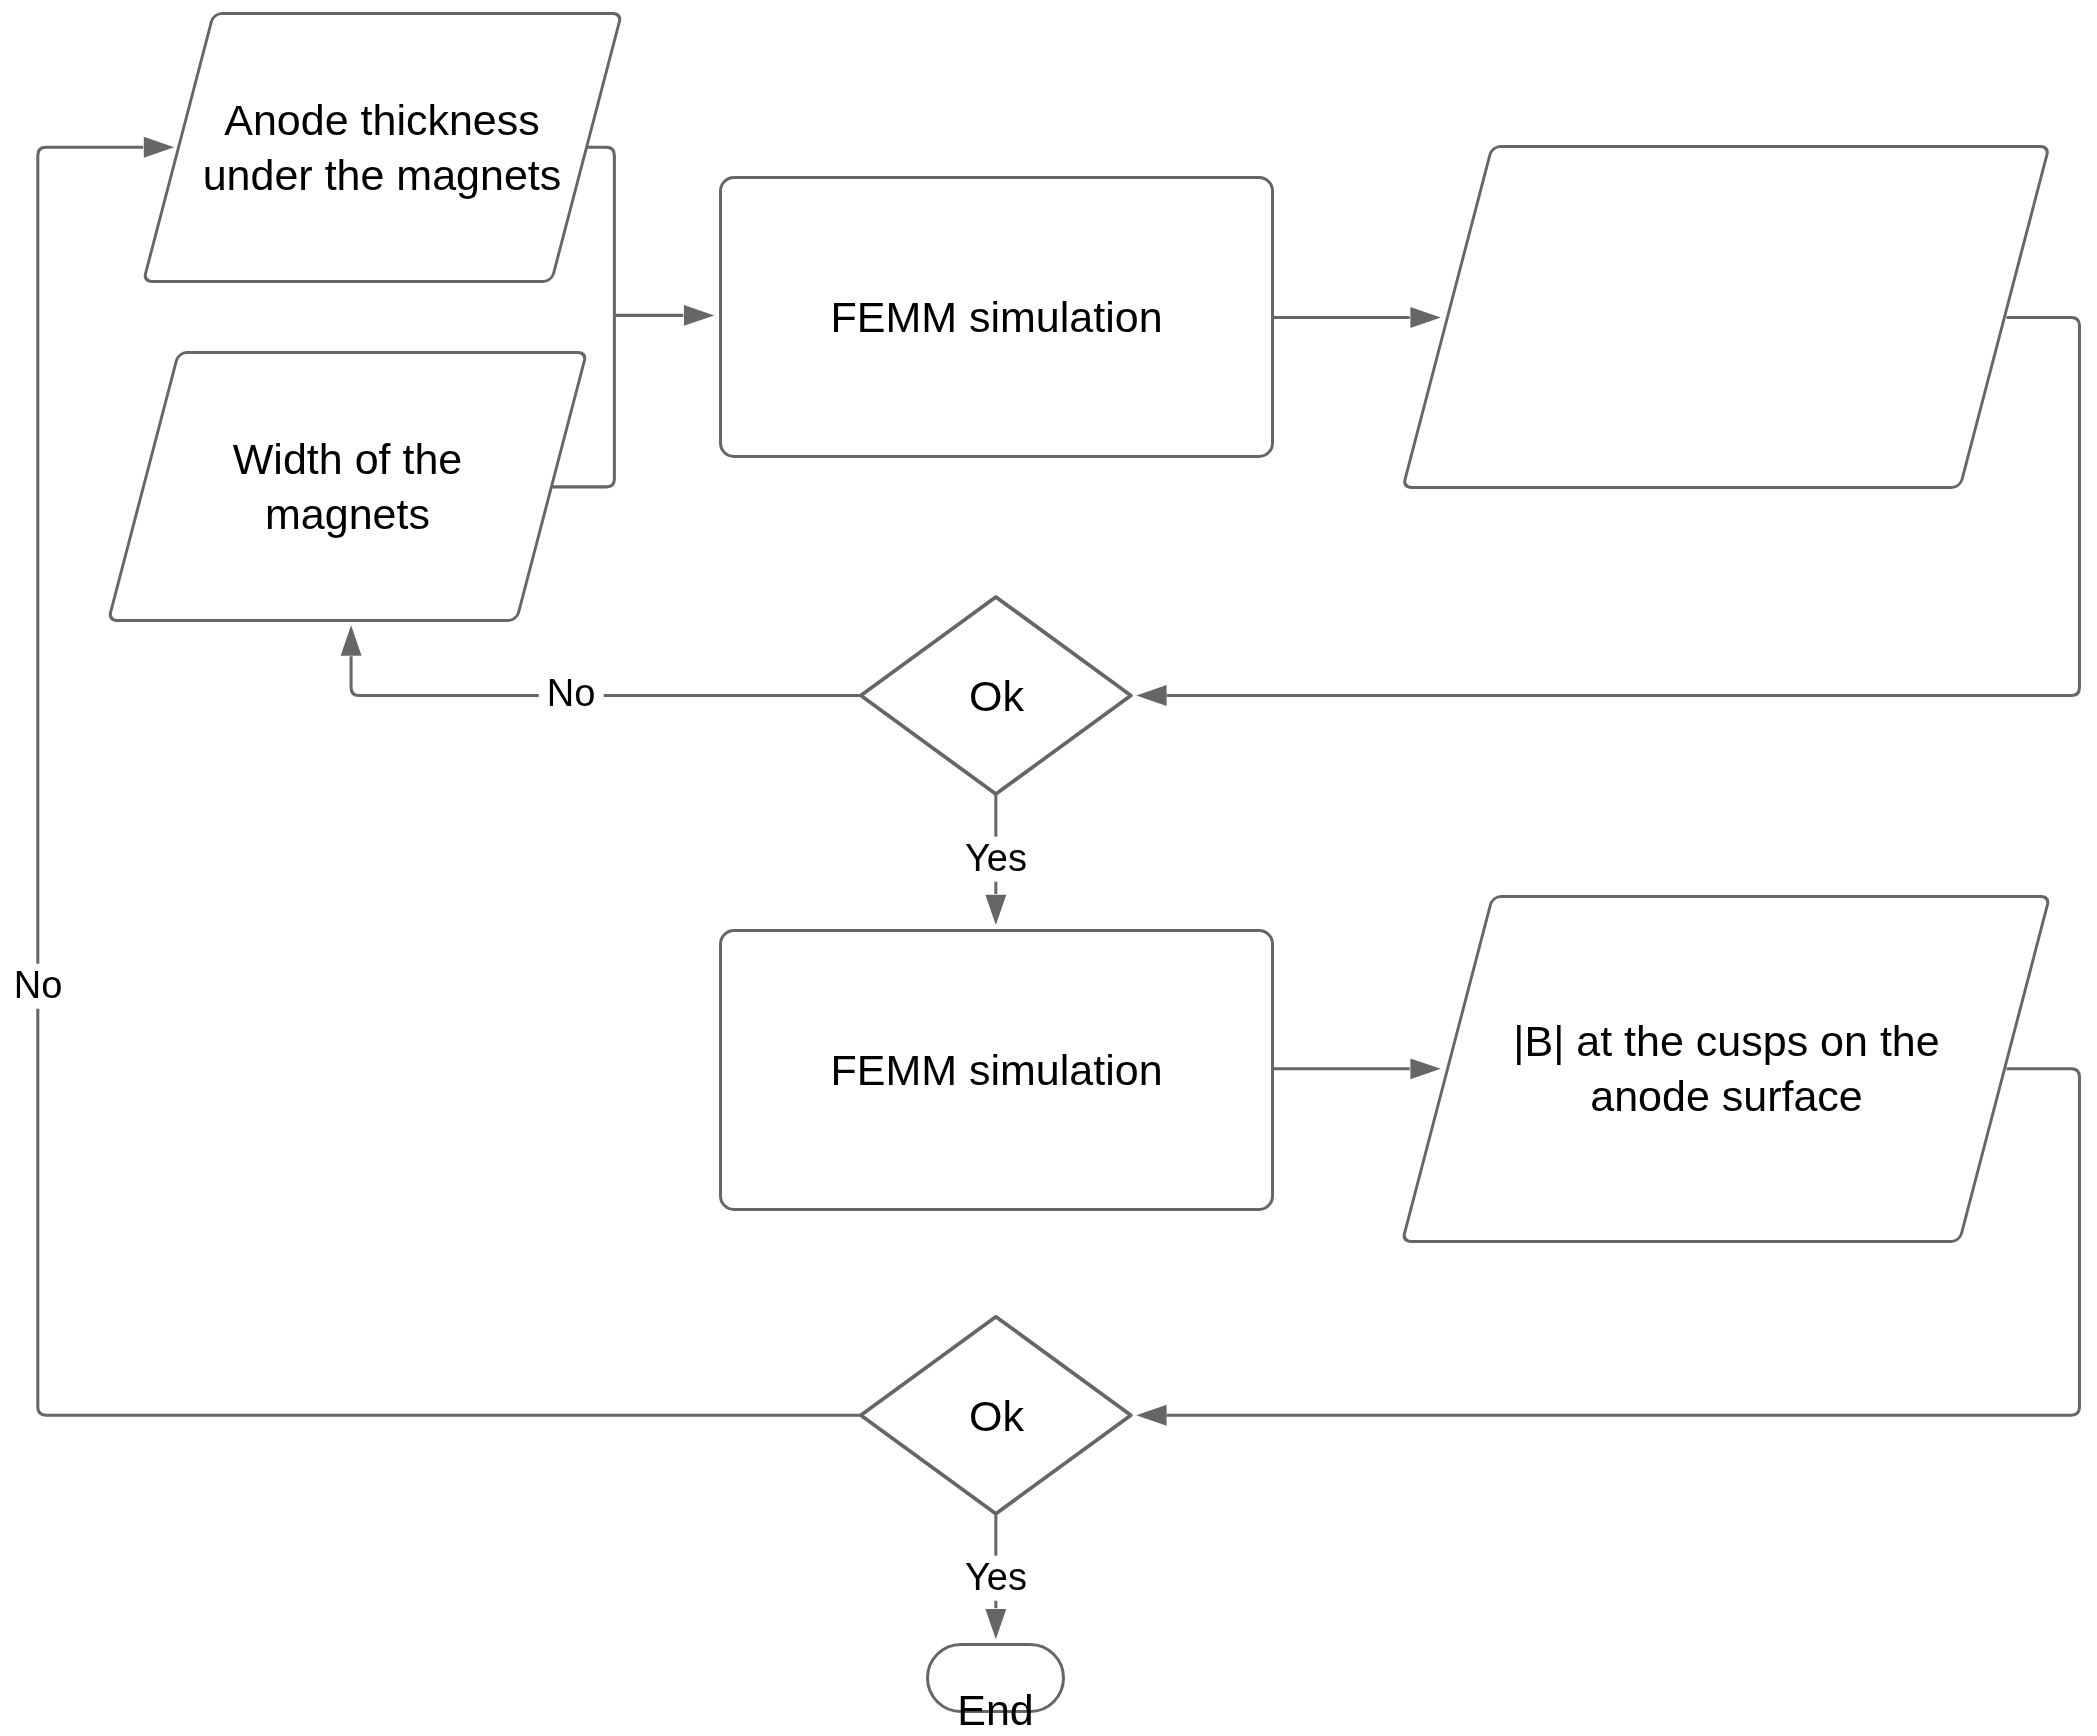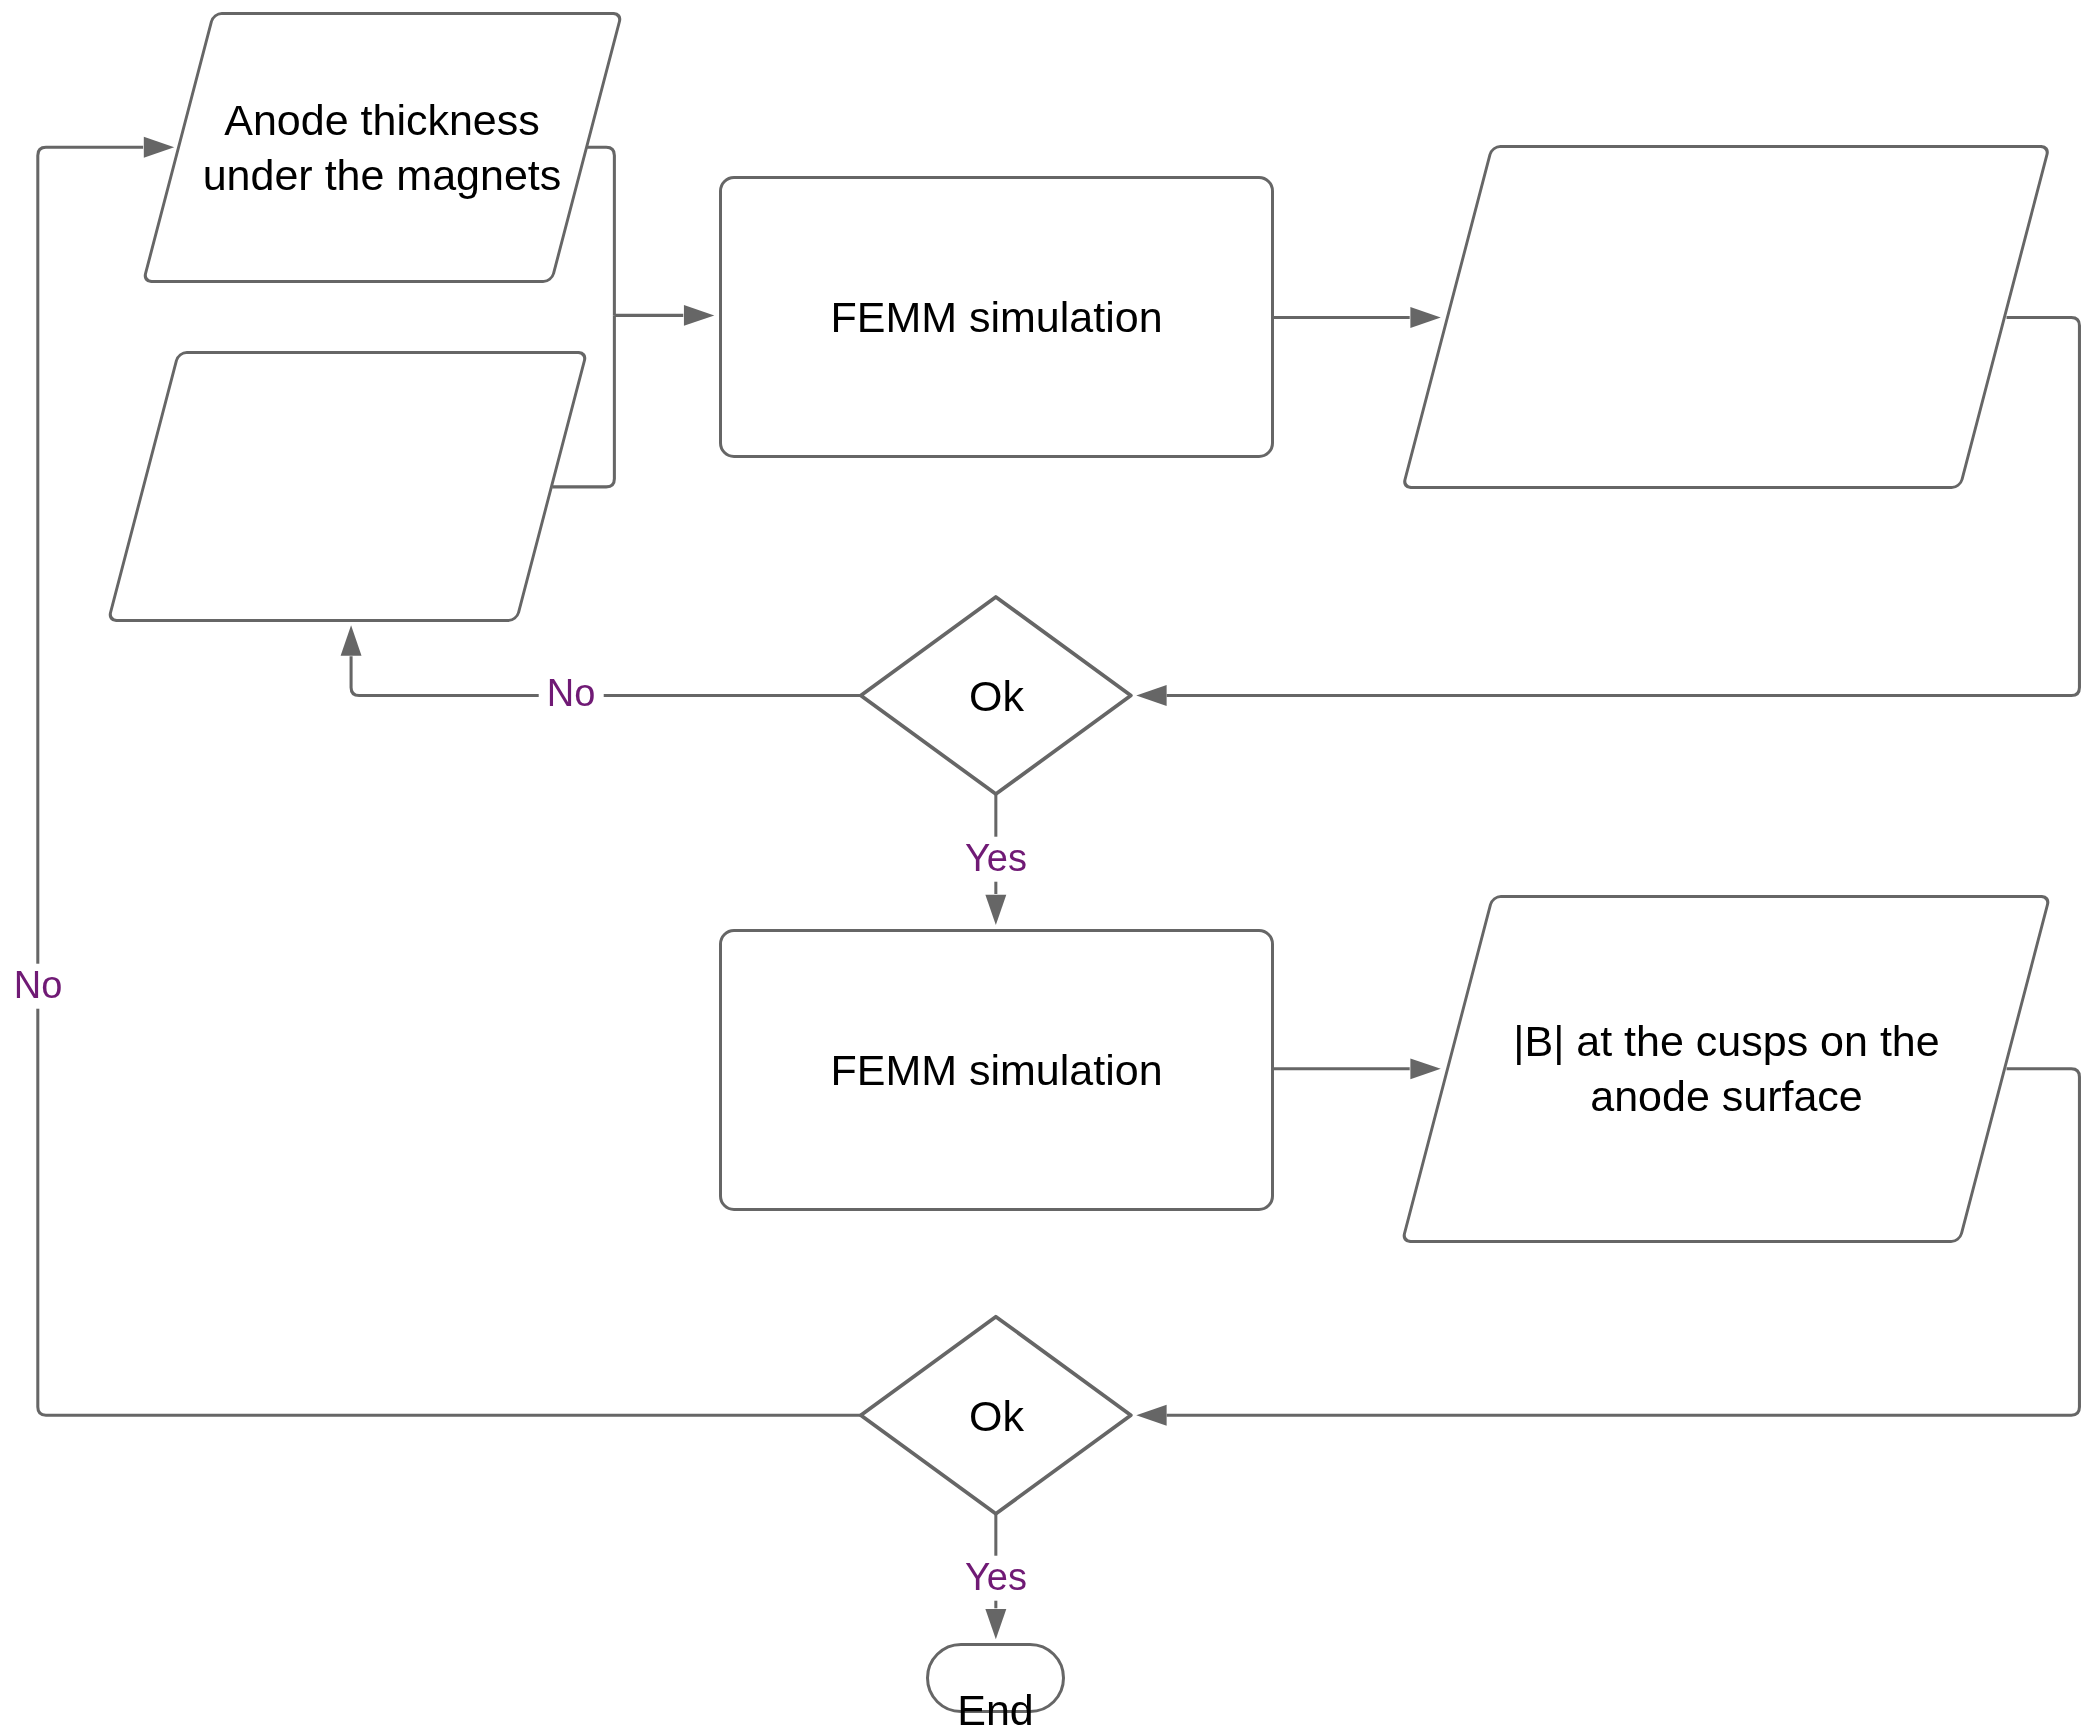--- a/index.html
+++ b/index.html
@@ -50,21 +50,21 @@
     line-height: 1.27;
     color: #000000;
   }
   .edge-label {
     position: absolute;
     transform: translate(-50%, -50%);
     background: #ffffff;
     font-size: 38px;
     line-height: 1.1;
     padding: 1.4px 8px;
-    color: #701a75;
+    color: #000000;
     text-align: right;
   }
   .edge {
     fill: none;
     stroke: #666666;
     stroke-width: 4.5;
     stroke-linecap: flat;
   }
   .arrowhead {
     fill: #666666;
@@ -128,20 +128,21 @@
   <div class="shape para" style="left:1446px; top:145px; width:560px; height:344px;"></div>
 
   <div class="shape proc" style="left:719px; top:929px; width:555px; height:282px;"></div>
 
   <div class="shape para" style="left:1446px; top:895px; width:560px; height:348px;"></div>
 
   <div class="shape stadium" style="left:926px; top:1643px; width:139px; height:70px;"></div>
 
   <div class="node-label" style="left:193px; top:12px; width:378px; height:271px;">Anode thickness under the magnets</div>
 
+  <div class="node-label" style="left:199px; top:351px; width:297px; height:271px;">Width of the magnets</div>
 
   <div class="node-label" style="left:719px; top:176px; width:555px; height:282px;">FEMM simulation</div>
 
 
   <div class="node-label" style="left:929px; top:662px; width:135px; height:68px;">Ok</div>
 
   <div class="node-label" style="left:719px; top:929px; width:555px; height:282px;">FEMM simulation</div>
 
   <div class="node-label" style="left:1490px; top:895px; width:473px; height:348px;">|B| at the cusps on the anode surface</div>
 

